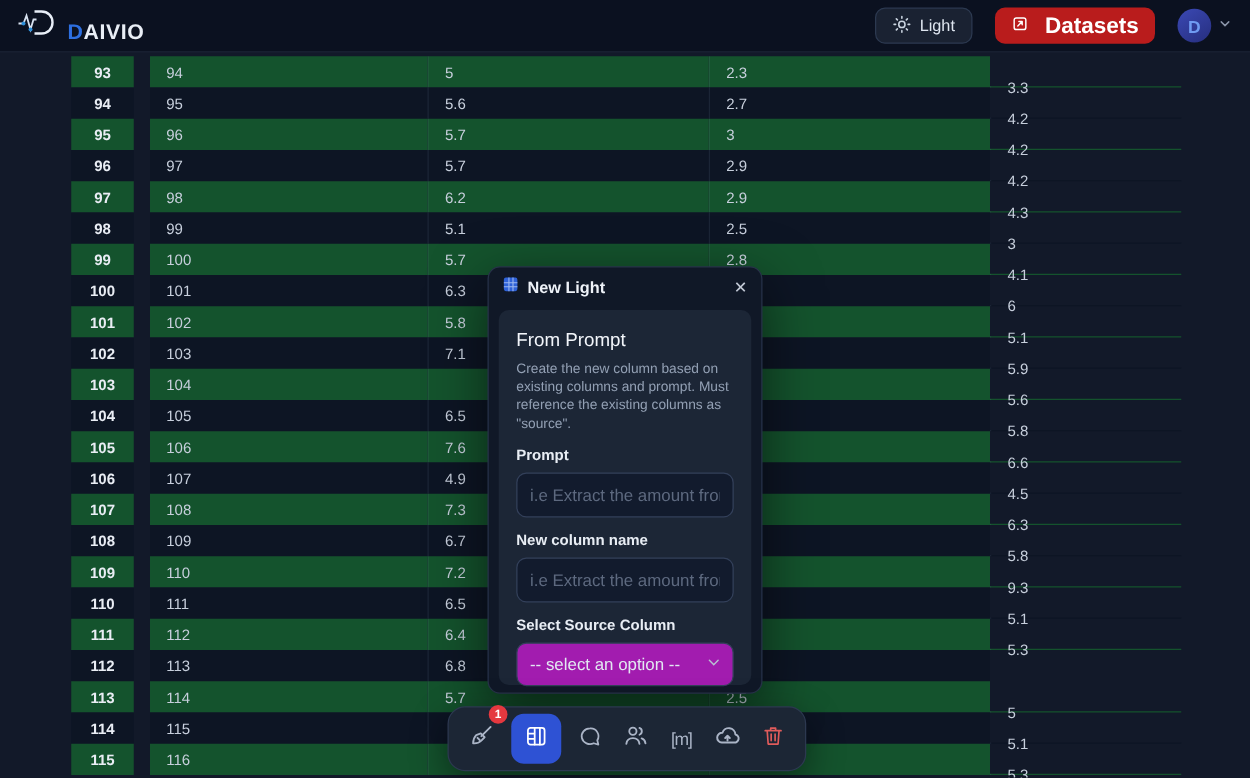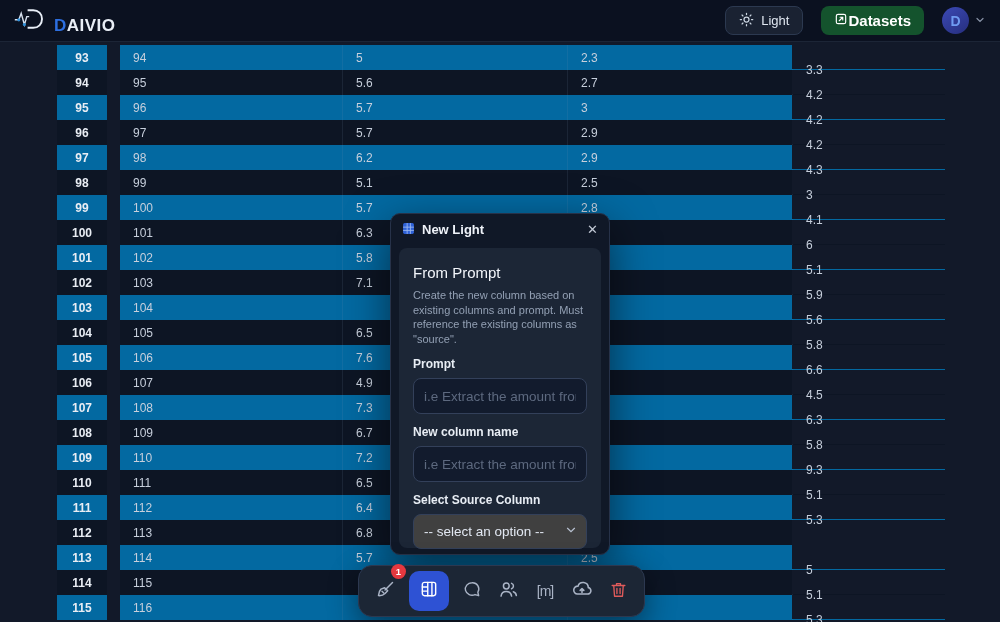--- a/index.html
+++ b/index.html
@@ -21,36 +21,36 @@
   .brand { display:flex; align-items:flex-end; gap:8px; cursor:pointer; }
   .brand-name { font-size:17px; font-weight:bold; letter-spacing:.5px; color:#e9eef6; }
   .brand-name .first { color:#2d6fe0; }
   .nav-right { display:flex; align-items:center; gap:18px; }
   .btn-theme {
     display:flex; align-items:center; gap:7px; height:29px; padding:0 13px;
     background:#1a2232; border:1px solid #2c3950; border-radius:8px;
     color:#dfe6f0; font-size:13px; cursor:pointer;
   }
   .btn-datasets {
-    display:flex; align-items:center; gap:0; height:29px; padding:0 13px;
-    background:#14532d; border:none; border-radius:8px;
-    color:#ffffff; font-size:15px; font-weight:bold; cursor:pointer;
+    display:flex; align-items:center; gap:13px; height:29px; padding:0 13px;
+    background:#b91c1c; border:none; border-radius:8px;
+    color:#ffffff; font-size:18px; font-weight:bold; cursor:pointer;
   }
   .avatar-wrap { display:flex; align-items:center; gap:5px; cursor:pointer; }
   .avatar {
     width:27px; height:27px; border-radius:50%;
     background:linear-gradient(145deg,#3b49b4,#262e7e);
     display:flex; align-items:center; justify-content:center;
     color:#6f9bf2; font-size:14px; font-weight:bold;
   }
 
   
   .table { position:absolute; top:45px; left:0; width:1000px; z-index:1; }
   .trow { display:flex; height:25px; align-items:stretch; font-size:12px; }
-  .trow.light .rn, .trow.light .dc { background:#0369a1; }
+  .trow.light .rn, .trow.light .dc { background:#14532d; }
   .trow.dark  .rn, .trow.dark  .dc { background:#0d1524; }
   .rn {
     margin-left:57px; width:50px; display:flex; align-items:center; justify-content:center;
     font-weight:bold; color:#e9edf4;
   }
   .tgap { width:13px; }
   .dc { display:flex; align-items:center; padding-left:13px; color:#c7cfdc; }
   .c1 { width:222px; }
   .c2 { width:225px; border-left:1px solid rgba(125,145,175,.13); }
   .c3 { width:225px; border-left:1px solid rgba(125,145,175,.13); }
@@ -75,21 +75,21 @@
   .modal-desc { font-size:11px; line-height:1.32; color:#93a0b4; margin-bottom:11px; }
   .fld-label { font-size:12px; font-weight:bold; color:#e8edf4; margin:11px 0 7px; }
   .fld-input {
     width:100%; height:36px; background:#121b2d; border:1px solid #33405a;
     border-radius:8px; color:#dfe6f0; font-size:13.5px; padding:0 10px; outline:none;
     font-family:"Liberation Sans","DejaVu Sans",sans-serif;
   }
   .fld-input::placeholder { color:#5d697f; opacity:1; }
   .sel-wrap { position:relative; }
   .fld-select {
-    width:100%; height:35px; background:#404040; border:1px solid #33405a;
+    width:100%; height:35px; background:#a21caf; border:1px solid #33405a;
     border-radius:8px; color:#e2e8f2; font-size:13.5px; padding:4px 10px;
     appearance:none; -webkit-appearance:none; outline:none; cursor:pointer;
     font-family:"Liberation Sans","DejaVu Sans",sans-serif;
   }
   .sel-chevron { position:absolute; right:9px; top:9px; pointer-events:none; color:#b8c1d1; }
 
   
   .toolbar {
     position:absolute; left:358px; top:565px; width:287px; height:52px;
     background:#1c2635; border:1px solid #2c3850; border-radius:14px;

